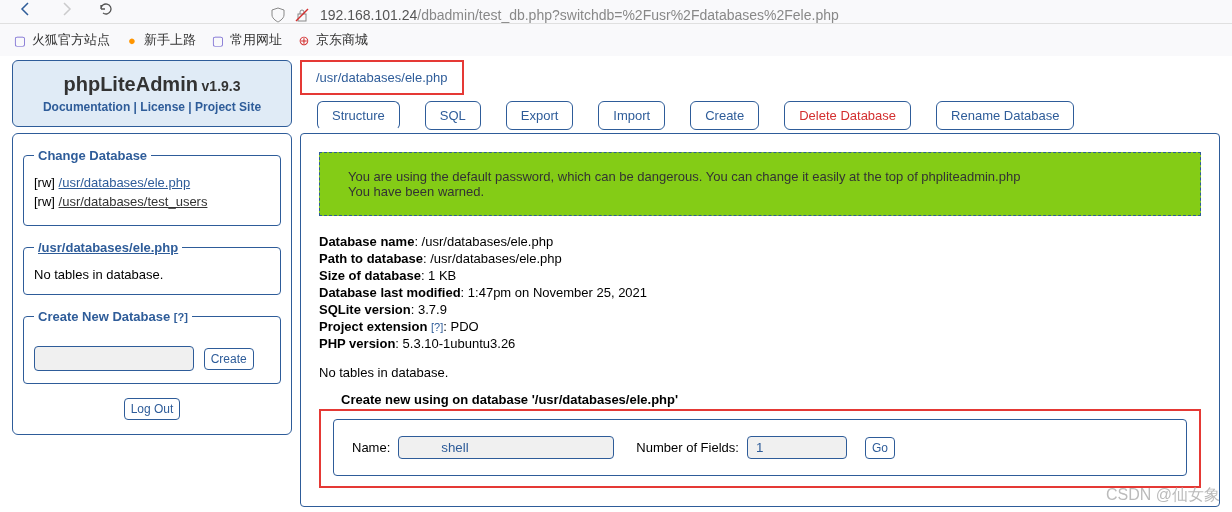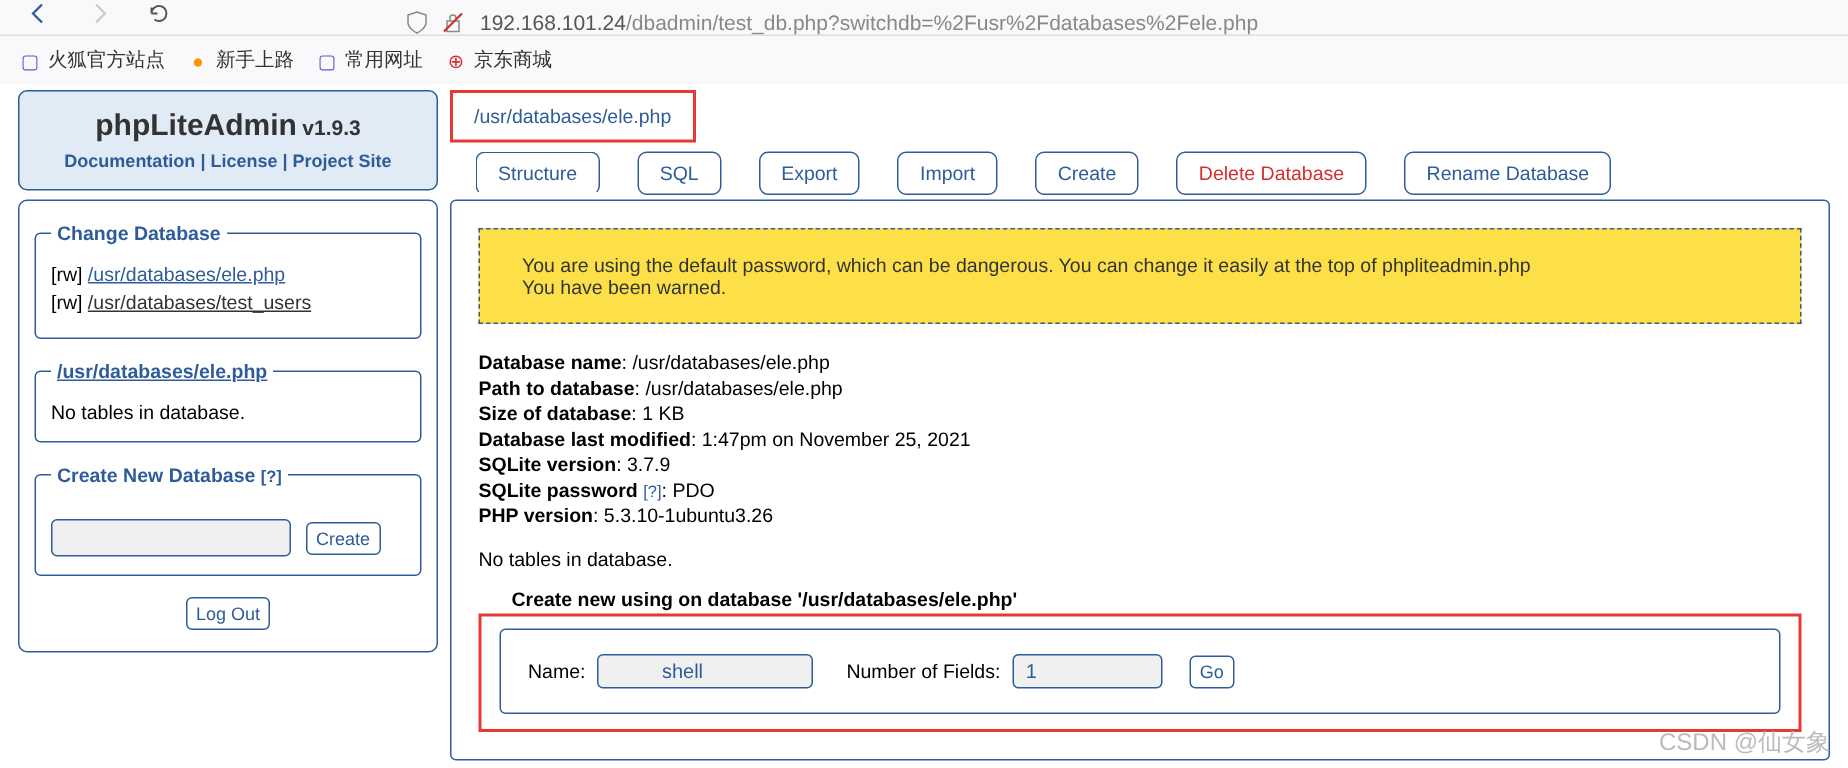--- a/index.html
+++ b/index.html
@@ -48,33 +48,33 @@
     .path-box { border: 2px solid #e53935; padding: 8px 14px; display: inline-block; margin-bottom: 6px; }
     .path-box a { color: #2e5c99; text-decoration: none; }
     
     .tabs { display: flex; gap: 8px; margin-bottom: 4px; }
     .tab { border: 1px solid #2e5c99; border-radius: 6px; padding: 6px 14px; color: #2e5c99; cursor: pointer; background: #fff; font-size: 13px; margin-left: 17px; }
     .tab.active { border-bottom: 1px solid #fff; position: relative; z-index: 2; }
     .tab.danger { color: #d32f2f; }
     
     .tab-content { border: 1px solid #2e5c99; border-radius: 4px; padding: 18px; margin-top: -1px; }
     
-    .warning { border: 1px dashed #2e5c99; background: #fde047; padding: 16px 28px; margin-bottom: 18px; color: #333; font-size: 13px; }
+    .warning { border: 1px dashed #2e5c99; background: #84cc16; padding: 16px 28px; margin-bottom: 18px; color: #333; font-size: 13px; }
     
     .info-line { margin-bottom: 2px; font-size: 13px; }
     .info-line b { color: #000; }
     
     .no-tables { margin: 14px 0; }
     
     .create-table-box { border: 2px solid #e53935; padding: 2px 2px 10px 2px; }
     .create-inner { border: 1px solid #2e5c99; border-radius: 4px; padding: 16px 18px; margin: 6px 10px 0 10px; display: flex; align-items: center; gap: 8px; }
     .create-label { position: relative; top: -2px; left: 18px; background: #fff; display: inline-block; padding: 0 4px; font-weight: bold; z-index: 1; }
     .create-wrap { position: relative; }
     input.field { border: 1px solid #2e5c99; border-radius: 4px; padding: 3px 8px; background: #f0f0f0; color: #2e5c99; }
-    input.field-name { width: 144px; padding-left: 42px; }
+    input.field-name { width: 216px; padding-left: 42px; }
     input.field-num { width: 100px; }
     
     .watermark { position: fixed; right: 12px; bottom: 6px; color: #bbb; font-size: 16px; pointer-events: none; }
   </style>
 </head>
 <body>
 
 <div class="browser-bar">
   <div class="nav-btn">
     <svg width="16" height="16" viewBox="0 0 16 16">
@@ -191,21 +191,21 @@
       <div class="warning">
         <div>You are using the default password, which can be dangerous. You can change it easily at the top of phpliteadmin.php</div>
         <div>You have been warned.</div>
       </div>
 
       <div class="info-line"><b>Database name</b><span>: /usr/databases/ele.php</span></div>
       <div class="info-line"><b>Path to database</b><span>: /usr/databases/ele.php</span></div>
       <div class="info-line"><b>Size of database</b><span>: 1 KB</span></div>
       <div class="info-line"><b>Database last modified</b><span>: 1:47pm on November 25, 2021</span></div>
       <div class="info-line"><b>SQLite version</b><span>: 3.7.9</span></div>
-      <div class="info-line"><b>SQLite password</b> <a href="#" class="help-link">[?]</a><span>: PDO</span></div>
+      <div class="info-line"><b>Project extension</b> <a href="#" class="help-link">[?]</a><span>: PDO</span></div>
       <div class="info-line"><b>PHP version</b><span>: 5.3.10-1ubuntu3.26</span></div>
 
       <div class="no-tables">No tables in database.</div>
 
       <div class="create-wrap">
         <span class="create-label">Create new using on database '/usr/databases/ele.php'</span>
         <div class="create-table-box">
           <div class="create-inner">
             <span>Name:</span>
             <input class="field field-name" value="shell" style="">

